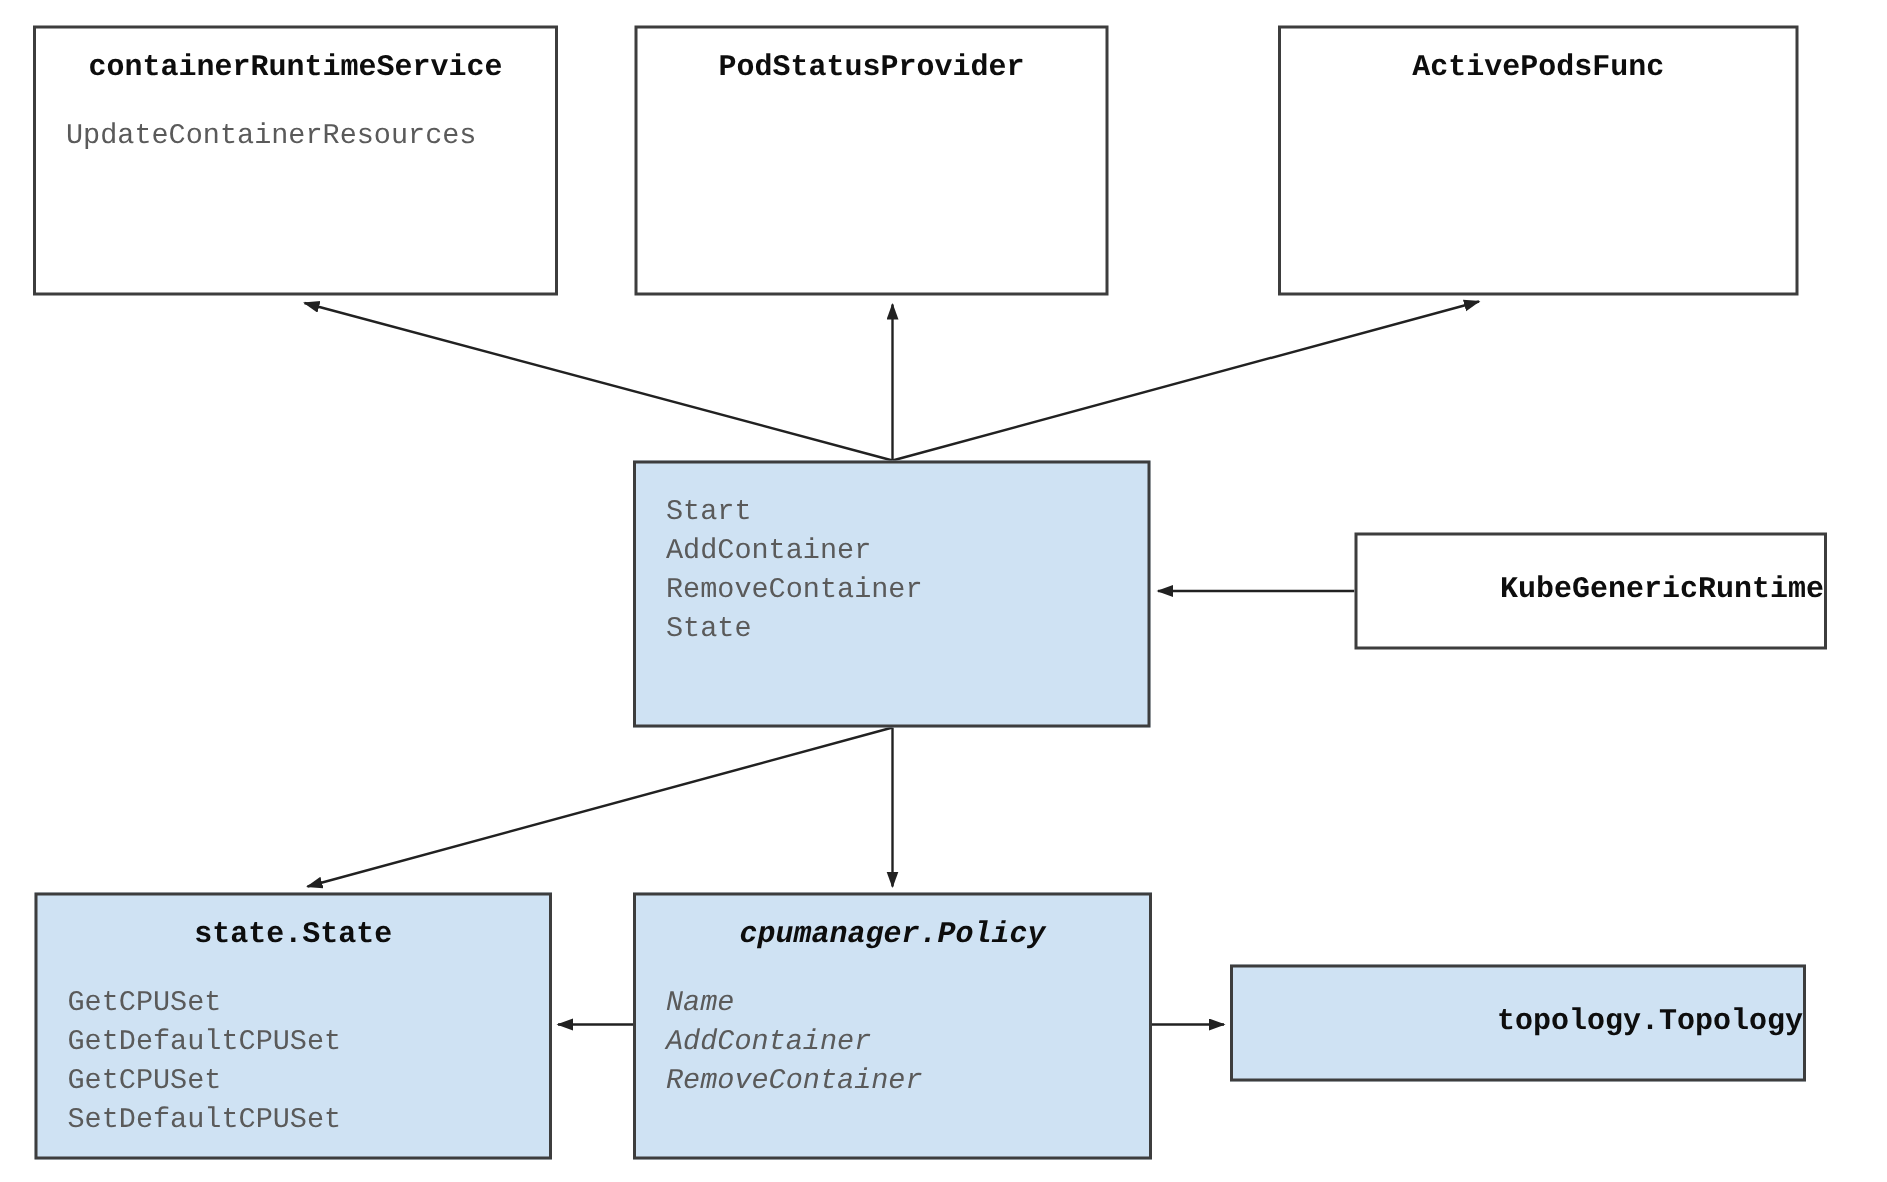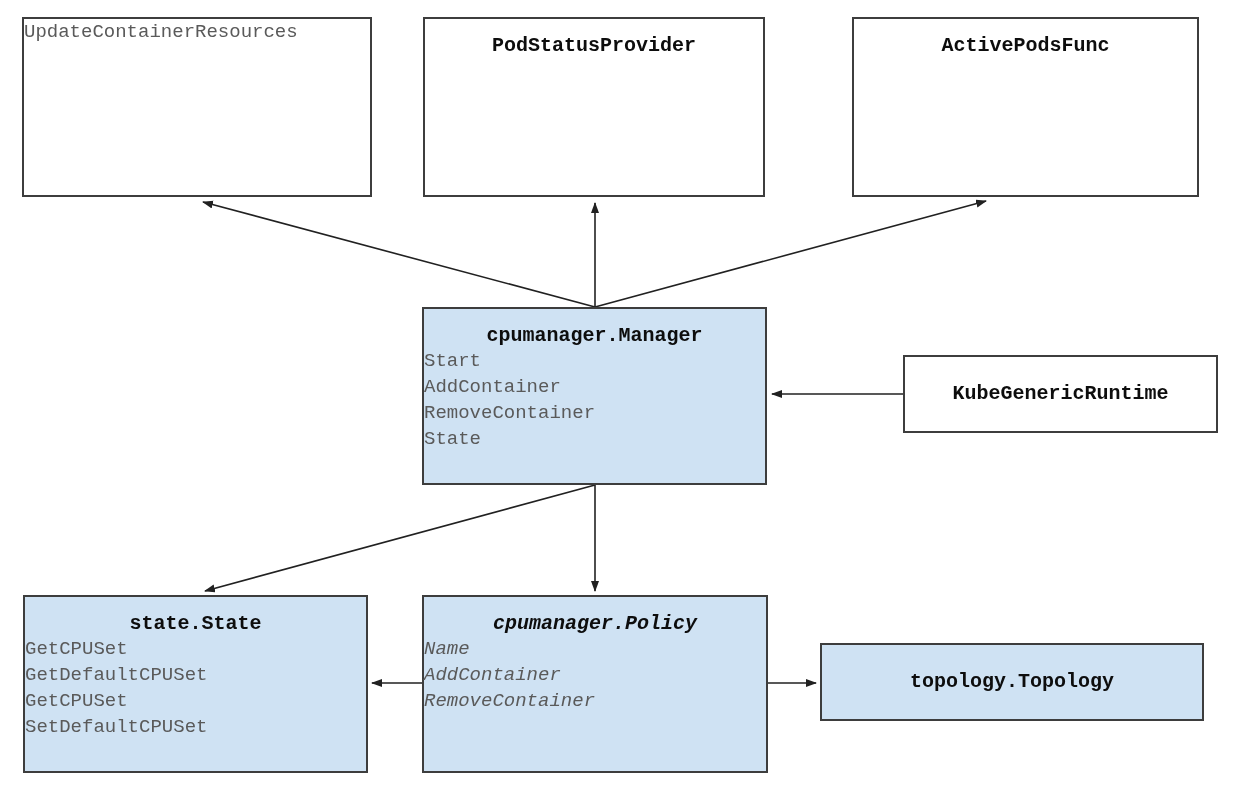--- a/index.html
+++ b/index.html
@@ -42,32 +42,34 @@
   .box-title {
     margin-top: 15px;
     text-align: center;
     font-weight: bold;
     font-size: 20px;
     line-height: 24px;
     color: var(--title-text, #0d0d0d);
     white-space: nowrap;
   }
   .methods {
+    margin-top: 19px;
+    padding-left: 20px;
     padding-right: 6px;
   }
   .method {
     font-size: 19px;
     line-height: 26px;
     color: var(--method-text, #5a5a5a);
     white-space: nowrap;
   }
   .box.center-title {
     display: flex;
     align-items: center;
-    justify-content: center;
+    justify-content: flex-end;
   }
   .box.center-title .box-title {
     margin-top: 0;
   }
 </style>
 </head>
 <body>
 
 <div class="canvas">
 
@@ -81,35 +83,35 @@
     <line x1="595" y1="307" x2="595" y2="203" marker-end="url(#ah)"></line>
     <line x1="595" y1="307" x2="986" y2="201" marker-end="url(#ah)"></line>
     <line x1="903" y1="394" x2="772" y2="394" marker-end="url(#ah)"></line>
     <line x1="595" y1="485" x2="205" y2="591" marker-end="url(#ah)"></line>
     <line x1="595" y1="485" x2="595" y2="591" marker-end="url(#ah)"></line>
     <line x1="422" y1="683" x2="372" y2="683" marker-end="url(#ah)"></line>
     <line x1="768" y1="683" x2="816" y2="683" marker-end="url(#ah)"></line>
   </svg>
 
   <div class="box" style="left:22px; top:17px; width:350px; height:180px;">
+    <div class="box-title">containerRuntimeService</div>
     <div class="methods">
       <div class="method">UpdateContainerResources</div>
     </div>
   </div>
 
-  <div class="box" style="left:423px; top:17px; width:342px; height:180px;">
+  <div class="box" style="left:423px; top:17px; width:316px; height:180px;">
     <div class="box-title">PodStatusProvider</div>
   </div>
 
   <div class="box" style="left:820px; top:17px; width:347px; height:180px;margin-left:32px;">
     <div class="box-title">ActivePodsFunc</div>
   </div>
 
   <div class="box blue" style="left:422px; top:307px; width:345px; height:178px;">
-    <div class="box-title">cpumanager.Manager</div>
     <div class="methods">
       <div class="method">Start</div>
       <div class="method">AddContainer</div>
       <div class="method">RemoveContainer</div>
       <div class="method">State</div>
     </div>
   </div>
 
   <div class="box center-title" style="left:903px; top:355px; width:315px; height:78px;">
     <div class="box-title">KubeGenericRuntime</div>

